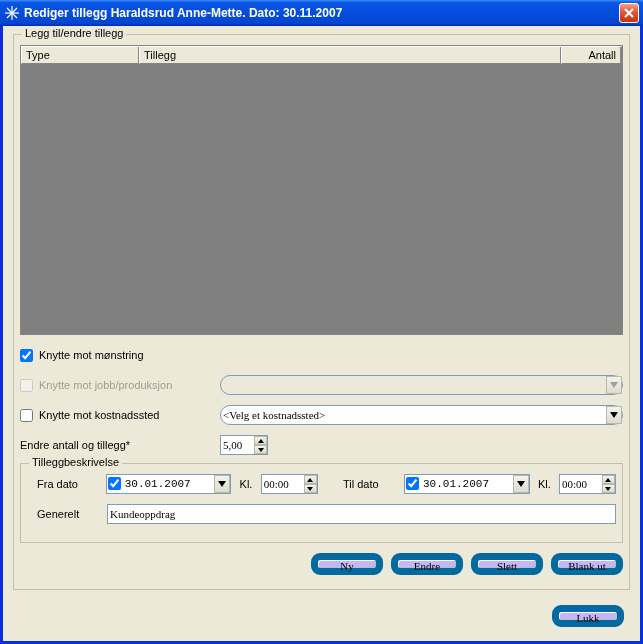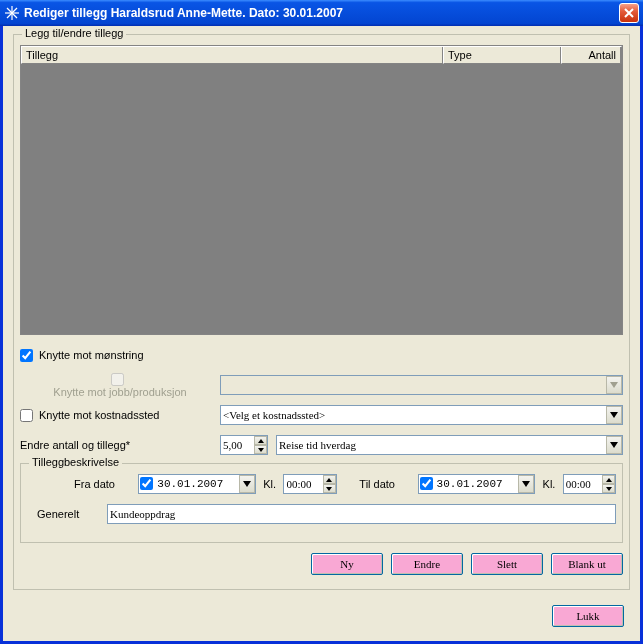--- a/index.html
+++ b/index.html
@@ -60,43 +60,43 @@
   .lbl { width: 200px; }
   .lbl-disabled { color:#a0a090; }
   .chk { width:13px; height:13px; margin-right:6px; }
   .combo, .textfield, .spin, .timefield, .datefield {
     border:1px solid #7f9db9; background:#fff; height:20px; font:11px Tahoma;
     padding:1px 2px;
   }
   .combo { appearance:none; -webkit-appearance:none; -moz-appearance:none; }
   .combo-disabled { background:#ece9d8; color:#a0a090; }
   .combo-wrap { position:relative; flex:1; display:flex; }
-  .combo-wrap .combo { flex:1; padding-right:18px; }
+  .combo-wrap .combo { flex:1; padding-right:18px;border-radius:10px; }
   .combo-btn {
     position:absolute; right:1px; top:1px; width:16px; height:18px;
     background:linear-gradient(#f3f3ef,#dcdccd);
     border:1px solid #b8b8a8; display:flex; align-items:center; justify-content:center;
     cursor:pointer;
   }
   .combo-btn svg{width:8px;height:6px;}
   .spin-wrap { position:relative; width:48px; display:inline-flex; }
   .spin-wrap .spin { width:100%; padding-right:14px; }
   .spin-btns { position:absolute; right:1px; top:1px; width:13px; height:18px; display:flex; flex-direction:column; }
   .spin-btns div {
     flex:1; background:linear-gradient(#f3f3ef,#dcdccd);
     border:1px solid #b8b8a8; display:flex; align-items:center; justify-content:center;
     cursor:pointer;
   }
   .spin-btns svg{width:6px;height:4px;}
   .date-wrap { position:relative; width:128px; display:inline-flex; }
   .date-wrap .datefield { width:100%; padding-left:18px; padding-right:18px;font-family:Liberation Mono, monospace; }
   .date-chk { position:absolute; left:2px; top:3px; width:13px; height:13px; }
   .btn {
-    height:22px; width:72px; background:#f9a8d4;
-    border:1px solid #0369a1; border-radius:2px;
+    height:22px; width:72px; background:#c4b5fd;
+    border:7px solid #0369a1; border-radius:9px;
     box-shadow: inset 1px 1px 0 #fff, inset -1px -1px 0 #c0c0b0;
     font:11px Tahoma; cursor:pointer;
   }
   .btn-row { display:flex; gap:8px; justify-content:flex-end; margin-top:10px; }
   .bottom-row { position:absolute; right:16px; bottom:14px; }
   .group-inner { border:1px solid #c0c0b0; position:relative; padding:10px 6px 6px 16px; margin-top:8px;}
 </style>
 </head>
 <body>
 
@@ -105,48 +105,48 @@
     <span class="titlebar-icon">
       <svg viewBox="0 0 16 16">
           <g stroke="#fff" stroke-width="1.2">
             <line x1="8" y1="1" x2="8" y2="15"></line>
             <line x1="1" y1="8" x2="15" y2="8"></line>
             <line x1="3" y1="3" x2="13" y2="13"></line>
             <line x1="13" y1="3" x2="3" y2="13"></line>
           </g>
         </svg>
     </span>
-    <span class="title-text">Rediger tillegg  Haraldsrud Anne-Mette. Dato: 30.01.2007</span>
+    <span class="title-text">Rediger tillegg  Haraldsrud Anne-Mette. Dato: 30.11.2007</span>
     <div class="close-btn">
       <svg viewBox="0 0 10 10">
           <path d="M1 1 L9 9 M9 1 L1 9" stroke="#fff" stroke-width="2"></path>
         </svg>
     </div>
   </div>
 
   <div class="client">
     <div class="groupbox" style="height:556px;">
       <span class="group-legend">Legg til/endre tillegg</span>
 
       <div class="grid-wrap">
         <div class="grid-header">
+          <div class="gh-cell" style="width:118px;">Type</div>
           <div class="gh-cell" style="flex:1;">Tillegg</div>
-          <div class="gh-cell" style="width:118px;">Type</div>
           <div class="gh-cell" style="width:60px; justify-content:flex-end;padding-left:32px;">Antall</div>
         </div>
         <div class="grid-body"></div>
       </div>
 
       <div class="row">
         <input type="checkbox" class="chk" checked="" style="">
         <span>Knytte mot mønstring</span>
       </div>
 
       <div class="row">
-        <div class="lbl" style="display:flex;align-items:center;flex-direction:column;">
+        <div class="lbl" style="display:flex;">
           <input type="checkbox" class="chk" disabled="" style="">
           <span class="lbl-disabled">Knytte mot jobb/produksjon</span>
         </div>
         <div class="combo-wrap">
           <input class="combo combo-disabled" disabled="" style="">
           <div class="combo-btn">
               <svg viewBox="0 0 8 6">
                 <path d="M0 0 L8 0 L4 6 Z" fill="#a0a090"></path>
               </svg>
             </div>
@@ -179,34 +179,26 @@
                 </svg>
               </div>
             <div>
                 <svg viewBox="0 0 6 4">
                   <path d="M0 0 L6 0 L3 4 Z" fill="#000"></path>
                 </svg>
               </div>
           </div>
         </div>
         <div style="width:8px;"></div>
-        <div class="combo-wrap">
-          <input class="combo" value="Reise tid hverdag" style="">
-          <div class="combo-btn">
-              <svg viewBox="0 0 8 6">
-                <path d="M0 0 L8 0 L4 6 Z" fill="#000"></path>
-              </svg>
-            </div>
-        </div>
       </div>
 
       <div class="group-inner" style="height:80px;">
         <span class="group-legend">Tilleggbeskrivelse</span>
 
-        <div class="row" style="margin-top:0;margin-left:37px;">
+        <div class="row" style="margin-top:0;">
           <div style="width:70px;">Fra dato</div>
           <div class="date-wrap">
             <input type="checkbox" class="date-chk" checked="" style="">
             <input class="datefield" value="30.01.2007" style="">
             <div class="combo-btn">
                 <svg viewBox="0 0 8 6">
                   <path d="M0 0 L8 0 L4 6 Z" fill="#000"></path>
                 </svg>
               </div>
           </div>

